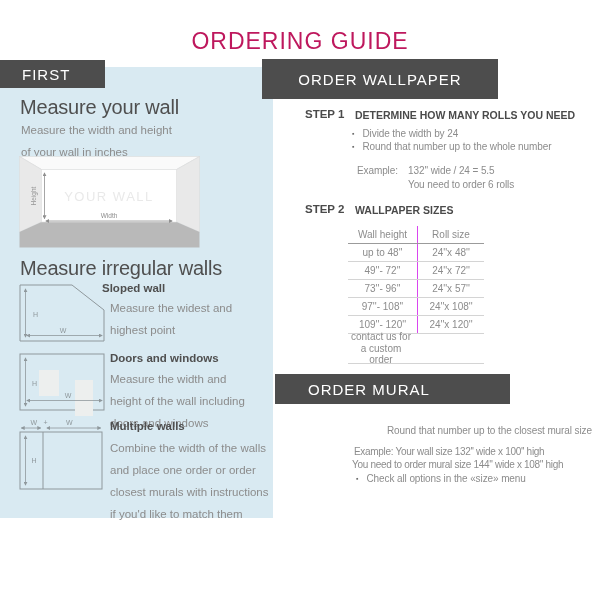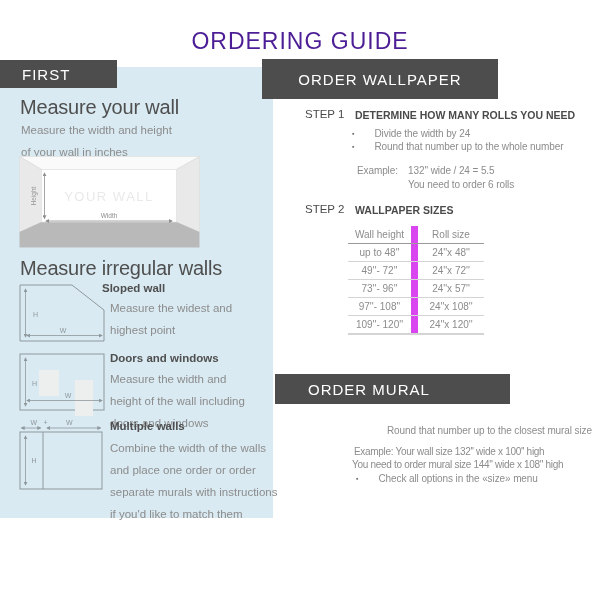--- a/index.html
+++ b/index.html
@@ -5,43 +5,43 @@
   html,body{margin:0;padding:0;}
   body{
     width:600px;height:600px;position:relative;background:#ffffff;
     font-family:"Liberation Sans", sans-serif;
     -webkit-font-smoothing:antialiased;
     overflow:hidden;
   }
   .abs{position:absolute;}
   .page-title{
     left:10px;top:28px;width:580px;text-align:center;
-    font-size:23px;color:#4c1d95;letter-spacing:1px;
+    font-size:23px;color:#be185d;letter-spacing:1px;
   }
   .panel-blue{left:0;top:67px;width:273px;height:451px;background:#d9eaf2;}
   .bar{background:#4d4d4d;color:#ffffff;font-size:15px;letter-spacing:1px;
        display:flex;align-items:center;z-index:3;}
-  .bar-first{left:0;top:60px;width:117px;height:28px;padding-left:22px;box-sizing:border-box;}
+  .bar-first{left:0;top:60px;width:105px;height:28px;padding-left:22px;box-sizing:border-box;}
   .bar-wallpaper{left:262px;top:59px;width:236px;height:40px;justify-content:center;}
   .bar-mural{left:275px;top:374px;width:235px;height:30px;padding-left:33px;box-sizing:border-box;}
   .h-section{font-size:20px;color:#4f4f4f;letter-spacing:-0.2px;}
   .body-left{font-size:11.5px;color:#8c8c8c;line-height:22px;white-space:pre-line;letter-spacing:0;}
   .item-title{font-size:11.5px;font-weight:700;color:#4f4f4f;}
-  .step-label{font-size:11.5px;font-weight:400;color:#4a4a4a;}
+  .step-label{font-size:11.5px;font-weight:700;color:#4a4a4a;}
   .step-heading{font-size:10.5px;font-weight:700;color:#4a4a4a;letter-spacing:0;}
   .body-right{font-size:10px;color:#8c8c8c;letter-spacing:-0.1px;line-height:13px;}
   .tight{letter-spacing:-0.3px;}
-  .bullet-row{display:flex;gap:20px;}
+  .bullet-row{display:flex;gap:8px;}
   .bullet-glyph{font-size:7px;line-height:13px;color:#6e6e6e;}
   
   .size-table{left:348px;top:226px;width:136px;font-size:10px;color:#8c8c8c;}
   .tr{display:flex;border-bottom:1px solid #d4d4d4;}
   .tr.head{border-bottom:1px solid #9b9b9b;}
   .td{display:flex;align-items:center;justify-content:center;text-align:center;white-space:pre-line;line-height:11.5px;}
-  .c1{width:70px;border-right:7px solid #d946ef;box-sizing:border-box;}
+  .c1{width:70px;border-right:1px solid #d946ef;box-sizing:border-box;}
   .c2{width:66px;}
   .rh{height:17px;}
   .rr{height:17px;}
   .rl{height:29px;}
   svg{display:block;}
   svg text{font-family:"Liberation Sans", sans-serif;}
 </style>
 </head>
 <body>
 
@@ -130,21 +130,21 @@
   <line x1="2.5" y1="10" x2="21.5" y2="10" stroke="#8f989c" stroke-width="0.8" marker-start="url(#ar4)" marker-end="url(#ar4)"></line>
   <line x1="28" y1="10" x2="81.5" y2="10" stroke="#8f989c" stroke-width="0.8" marker-start="url(#ar4)" marker-end="url(#ar4)"></line>
   <rect x="1" y="14" width="82" height="57" fill="none" stroke="#8f989c" stroke-width="1"></rect>
   <line x1="24" y1="14" x2="24" y2="71" stroke="#8f989c" stroke-width="1"></line>
   <line x1="6.5" y1="18" x2="6.5" y2="67" stroke="#8f989c" stroke-width="0.8" marker-start="url(#ar4)" marker-end="url(#ar4)"></line>
   <text x="12.5" y="45" font-size="7" fill="#8f989c">H</text>
 </svg>
 <div class="abs item-title" style="left:110px;top:420px;">Multiple walls</div>
 <div class="abs body-left" style="left:110px;top:437px;">Combine the width of the walls
 and place one order or order
-separate murals with instructions
+closest murals with instructions
 if you'd like to match them</div>
 
 <div class="abs step-label" style="left:305px;top:108px;">STEP 1</div>
 <div class="abs step-heading" style="left:355px;top:109px;">DETERMINE HOW MANY ROLLS YOU NEED</div>
 
 <div class="abs" style="left:352px;top:127px;">
   <div class="bullet-row">
     <span class="bullet-glyph">▪</span>
     <span class="body-right">Divide the width by 24</span>
   </div>
@@ -180,20 +180,22 @@
   </div>
   <div class="tr">
     <div class="td c1 rr">97''- 108''</div>
     <div class="td c2 rr">24''x 108''</div>
   </div>
   <div class="tr">
     <div class="td c1 rr">109''- 120''</div>
     <div class="td c2 rr">24''x 120''</div>
   </div>
   <div class="tr">
+    <div class="td c2 rl">contact us for
+a custom order</div>
   </div>
 </div>
 
 <div class="abs body-right" style="left:355px;top:424px;padding-left:32px;">Round that number up to the closest mural size</div>
 <div class="abs body-right tight" style="left:354px;top:445px;">Example: Your wall size 132'' wide x 100'' high</div>
 <div class="abs body-right tight" style="left:352px;top:457.5px;">You need to order mural size 144'' wide x 108'' high</div>
 <div class="abs bullet-row" style="left:356px;top:472px;">
   <span class="bullet-glyph">▪</span>
   <span class="body-right">Check all options in the «size» menu</span>
 </div>

